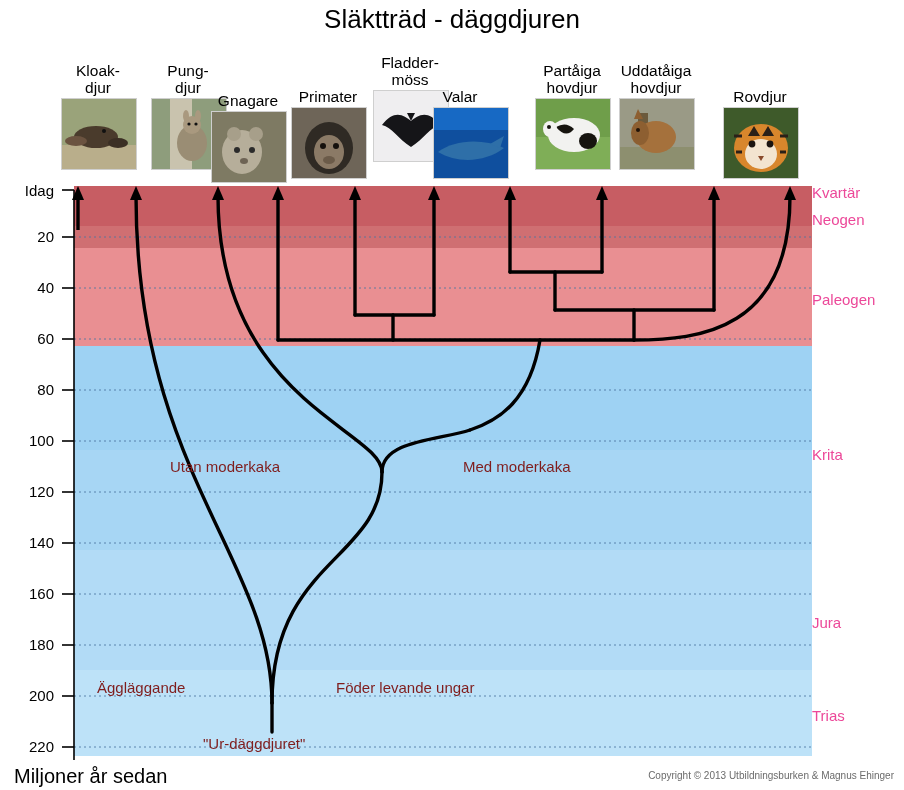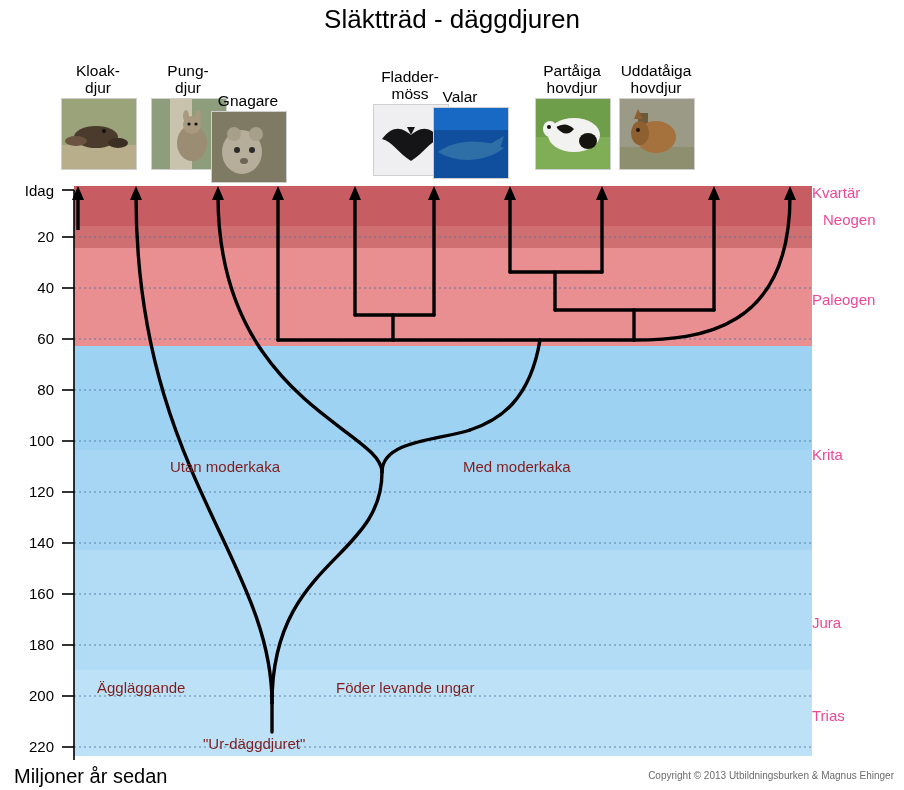--- a/index.html
+++ b/index.html
@@ -208,22 +208,35 @@
           <ellipse cx="30" cy="40" rx="20" ry="22" fill="#b6ae9a"></ellipse>
           <ellipse cx="22" cy="22" rx="7" ry="7" fill="#a79f8a"></ellipse>
           <ellipse cx="44" cy="22" rx="7" ry="7" fill="#a79f8a"></ellipse>
           <circle cx="25" cy="38" r="3" fill="#2b2b2b"></circle>
           <circle cx="40" cy="38" r="3" fill="#2b2b2b"></circle>
           <ellipse cx="32" cy="49" rx="4" ry="3" fill="#6d6354"></ellipse>
         </svg>
     </div>
   </div>
 
-
-  <div class="taxon" style="left:373px;top:68px;width:74px;">
+  <div class="taxon" style="left:291px;top:88px;width:74px;">
+    <div class="lbl">Primater</div>
+    <div class="photo">
+      <svg viewBox="0 0 74 70">
+          <rect width="74" height="70" fill="#6e6558"></rect>
+          <ellipse cx="37" cy="40" rx="24" ry="26" fill="#2f2a24"></ellipse>
+          <ellipse cx="37" cy="44" rx="15" ry="17" fill="#8b7a66"></ellipse>
+          <circle cx="31" cy="38" r="3" fill="#15110d"></circle>
+          <circle cx="44" cy="38" r="3" fill="#15110d"></circle>
+          <ellipse cx="37" cy="52" rx="6" ry="4" fill="#6b5b49"></ellipse>
+        </svg>
+    </div>
+  </div>
+
+  <div class="taxon" style="left:373px;top:54px;width:74px;">
     <div class="lbl">Fladder-
 möss</div>
     <div class="photo">
       <svg viewBox="0 0 74 70">
           <rect width="74" height="70" fill="#efeef0"></rect>
           <path d="M8,34 C20,18 30,24 37,30 C44,24 54,18 66,34 C56,36 50,48 37,56 C24,48 18,36 8,34 Z" fill="#151518"></path>
           <path d="M33,22 L37,30 L41,22 Z" fill="#151518"></path>
         </svg>
     </div>
   </div>
@@ -265,36 +278,51 @@
           <rect y="48" width="74" height="22" fill="#8d8f6f"></rect>
           <path d="M18,14 h10 v14 h-10z" fill="#6b5a3c"></path>
           <ellipse cx="36" cy="38" rx="20" ry="16" fill="#a5713c"></ellipse>
           <ellipse cx="20" cy="34" rx="9" ry="12" fill="#8d5f31"></ellipse>
           <path d="M14,20 l4,-10 l5,10z" fill="#8d5f31"></path>
           <circle cx="18" cy="31" r="2" fill="#201409"></circle>
         </svg>
     </div>
   </div>
 
+  <div class="taxon" style="left:723px;top:88px;width:74px;">
+    <div class="lbl">Rovdjur</div>
+    <div class="photo">
+      <svg viewBox="0 0 74 70">
+          <rect width="74" height="70" fill="#3e5a2a"></rect>
+          <ellipse cx="37" cy="40" rx="27" ry="24" fill="#d8862c"></ellipse>
+          <ellipse cx="37" cy="46" rx="16" ry="15" fill="#f3e4cf"></ellipse>
+          <path d="M30,18 l-6,10 h12z M44,18 l6,10 h-12z" fill="#2a2018"></path>
+          <circle cx="28" cy="36" r="3.4" fill="#1b1410"></circle>
+          <circle cx="46" cy="36" r="3.4" fill="#1b1410"></circle>
+          <path d="M34,48 h6 l-3,5z" fill="#8a4a2b"></path>
+          <path d="M10,28 h8 M56,28 h8 M12,44 h6 M56,44 h6" stroke="#2a2018" stroke-width="3"></path>
+        </svg>
+    </div>
+  </div>
 
   <div class="ytick" style="left:8px;top:182px;">Idag</div>
   <div class="ytick" style="left:8px;top:228px;">20</div>
   <div class="ytick" style="left:8px;top:279px;">40</div>
   <div class="ytick" style="left:8px;top:330px;">60</div>
   <div class="ytick" style="left:8px;top:381px;text-align:right;">80</div>
   <div class="ytick" style="left:8px;top:432px;">100</div>
   <div class="ytick" style="left:8px;top:483px;">120</div>
   <div class="ytick" style="left:8px;top:534px;">140</div>
   <div class="ytick" style="left:8px;top:585px;">160</div>
   <div class="ytick" style="left:8px;top:636px;">180</div>
   <div class="ytick" style="left:8px;top:687px;">200</div>
   <div class="ytick" style="left:8px;top:738px;">220</div>
 
   <div class="era" style="top:184px;">Kvartär</div>
-  <div class="era" style="top:211px;padding-left:11px;">Neogen</div>
+  <div class="era" style="top:211px;">Neogen</div>
   <div class="era" style="top:291px;">Paleogen</div>
   <div class="era" style="top:446px;">Krita</div>
   <div class="era" style="top:614px;">Jura</div>
   <div class="era" style="top:707px;">Trias</div>
 
   <div class="clade-label" style="left:170px;top:458px;">Utan moderkaka</div>
   <div class="clade-label" style="left:463px;top:458px;">Med moderkaka</div>
   <div class="clade-label" style="left:97px;top:679px;">Äggläggande</div>
   <div class="clade-label" style="left:336px;top:679px;">Föder levande ungar</div>
   <div class="clade-label" style="left:203px;top:735px;">"Ur-däggdjuret"</div>

